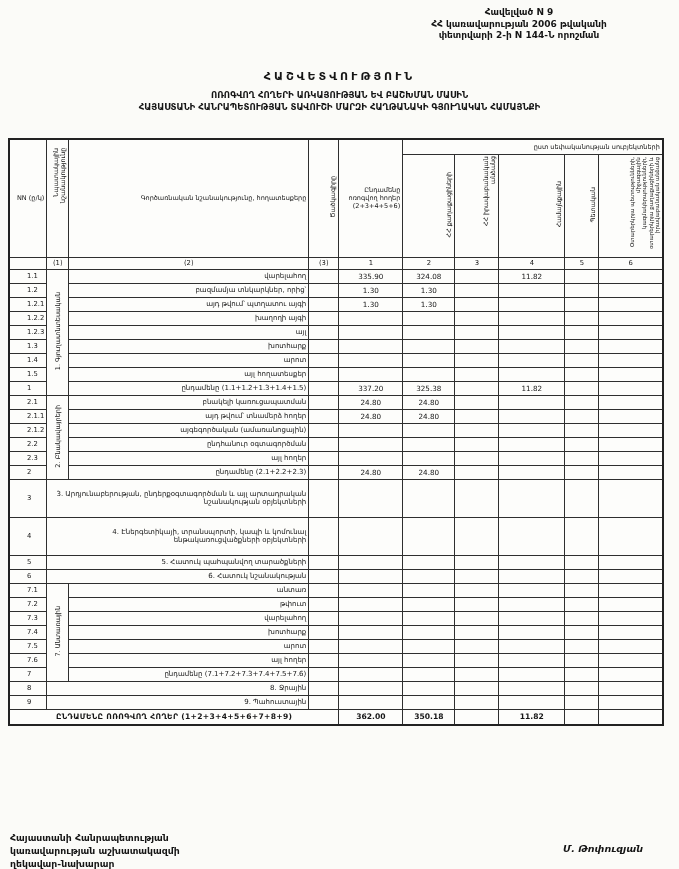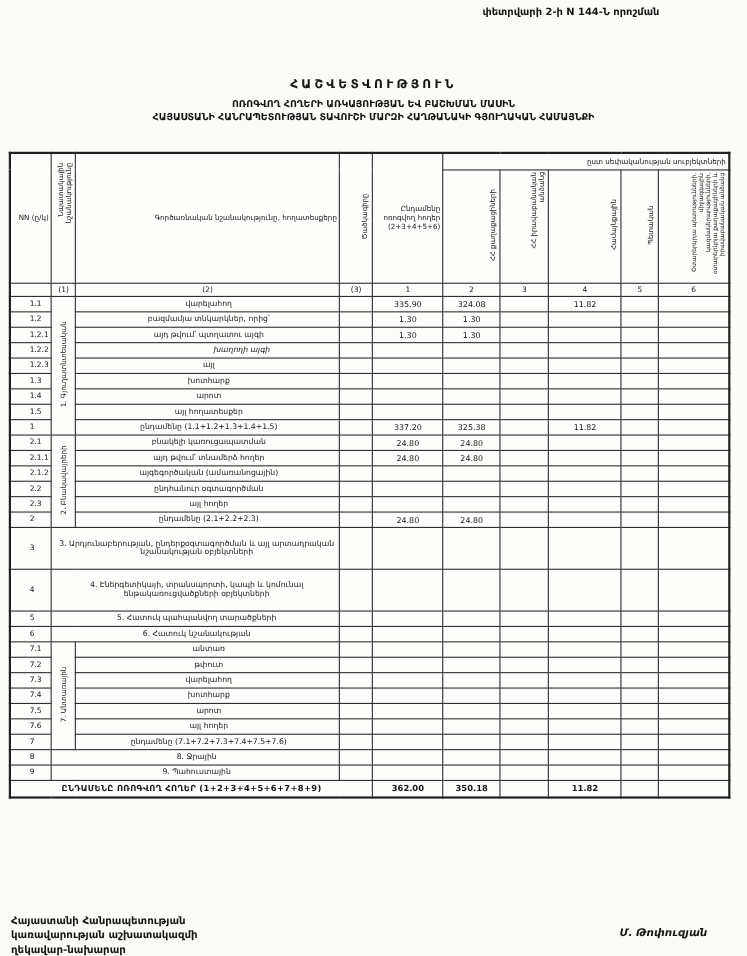--- a/index.html
+++ b/index.html
@@ -39,39 +39,41 @@
     font-size: 6.3px; white-space: normal;
   }
   .vtext.small { font-size: 5.4px; max-height: 96px; }
   .cat-vtext {
     writing-mode: vertical-rl; transform: rotate(180deg);
     display: inline-block; max-height: 120px; line-height: 1; font-size: 6.5px;
   }
   tbody td { height: 14px; }
   tbody tr.tall td { height: 38px; }
   td.code { text-align: left; padding-left: 17px; font-size: 6.8px; }
-  td.name { text-align: center; padding-left: 4px; line-height: 1.15; }
-  td.name.indent { padding-left: 64px; font-style: italic; }
+  td.name { text-align: right; padding-left: 4px; line-height: 1.15; }
+  td.name.indent { padding-left: 64px; }
   td.num { text-align: center; font-size: 7.2px; }
   td.catcell { text-align: center; }
   tr.totalrow td { font-weight: bold; font-size: 7.6px; height: 16px; }
   tr.totalrow td.tlabel { text-align: center; padding-left: 2px; letter-spacing: 0.3px; }
   .footer-left {
     position: absolute; top: 799px; left: 10px;
     font-size: 9.3px; font-weight: bold; line-height: 1.4; margin-top: 32px;
   }
   .signer {
     position: absolute; top: 843px; right: 36px;
     font-size: 9.5px; font-weight: bold; font-style: italic;
   }
 </style>
 </head>
 <body>
 
 <div class="annex">
+  <div>Հավելված N 9</div>
+  <div>ՀՀ կառավարության 2006 թվականի</div>
   <div>փետրվարի 2-ի N 144-Ն որոշման</div>
 </div>
 
 <div class="titles">
   <div class="t-main">ՀԱՇՎԵՏՎՈՒԹՅՈՒՆ</div>
   <div class="t-sub">ՈՌՈԳՎՈՂ ՀՈՂԵՐԻ ԱՌԿԱՅՈՒԹՅԱՆ ԵՎ ԲԱՇԽՄԱՆ ՄԱՍԻՆ</div>
   <div class="t-sub">ՀԱՅԱՍՏԱՆԻ ՀԱՆՐԱՊԵՏՈՒԹՅԱՆ ՏԱՎՈՒՇԻ ՄԱՐԶԻ ՀԱՂԹԱՆԱԿԻ ԳՅՈՒՂԱԿԱՆ ՀԱՄԱՅՆՔԻ</div>
 </div>
 
 <table>

